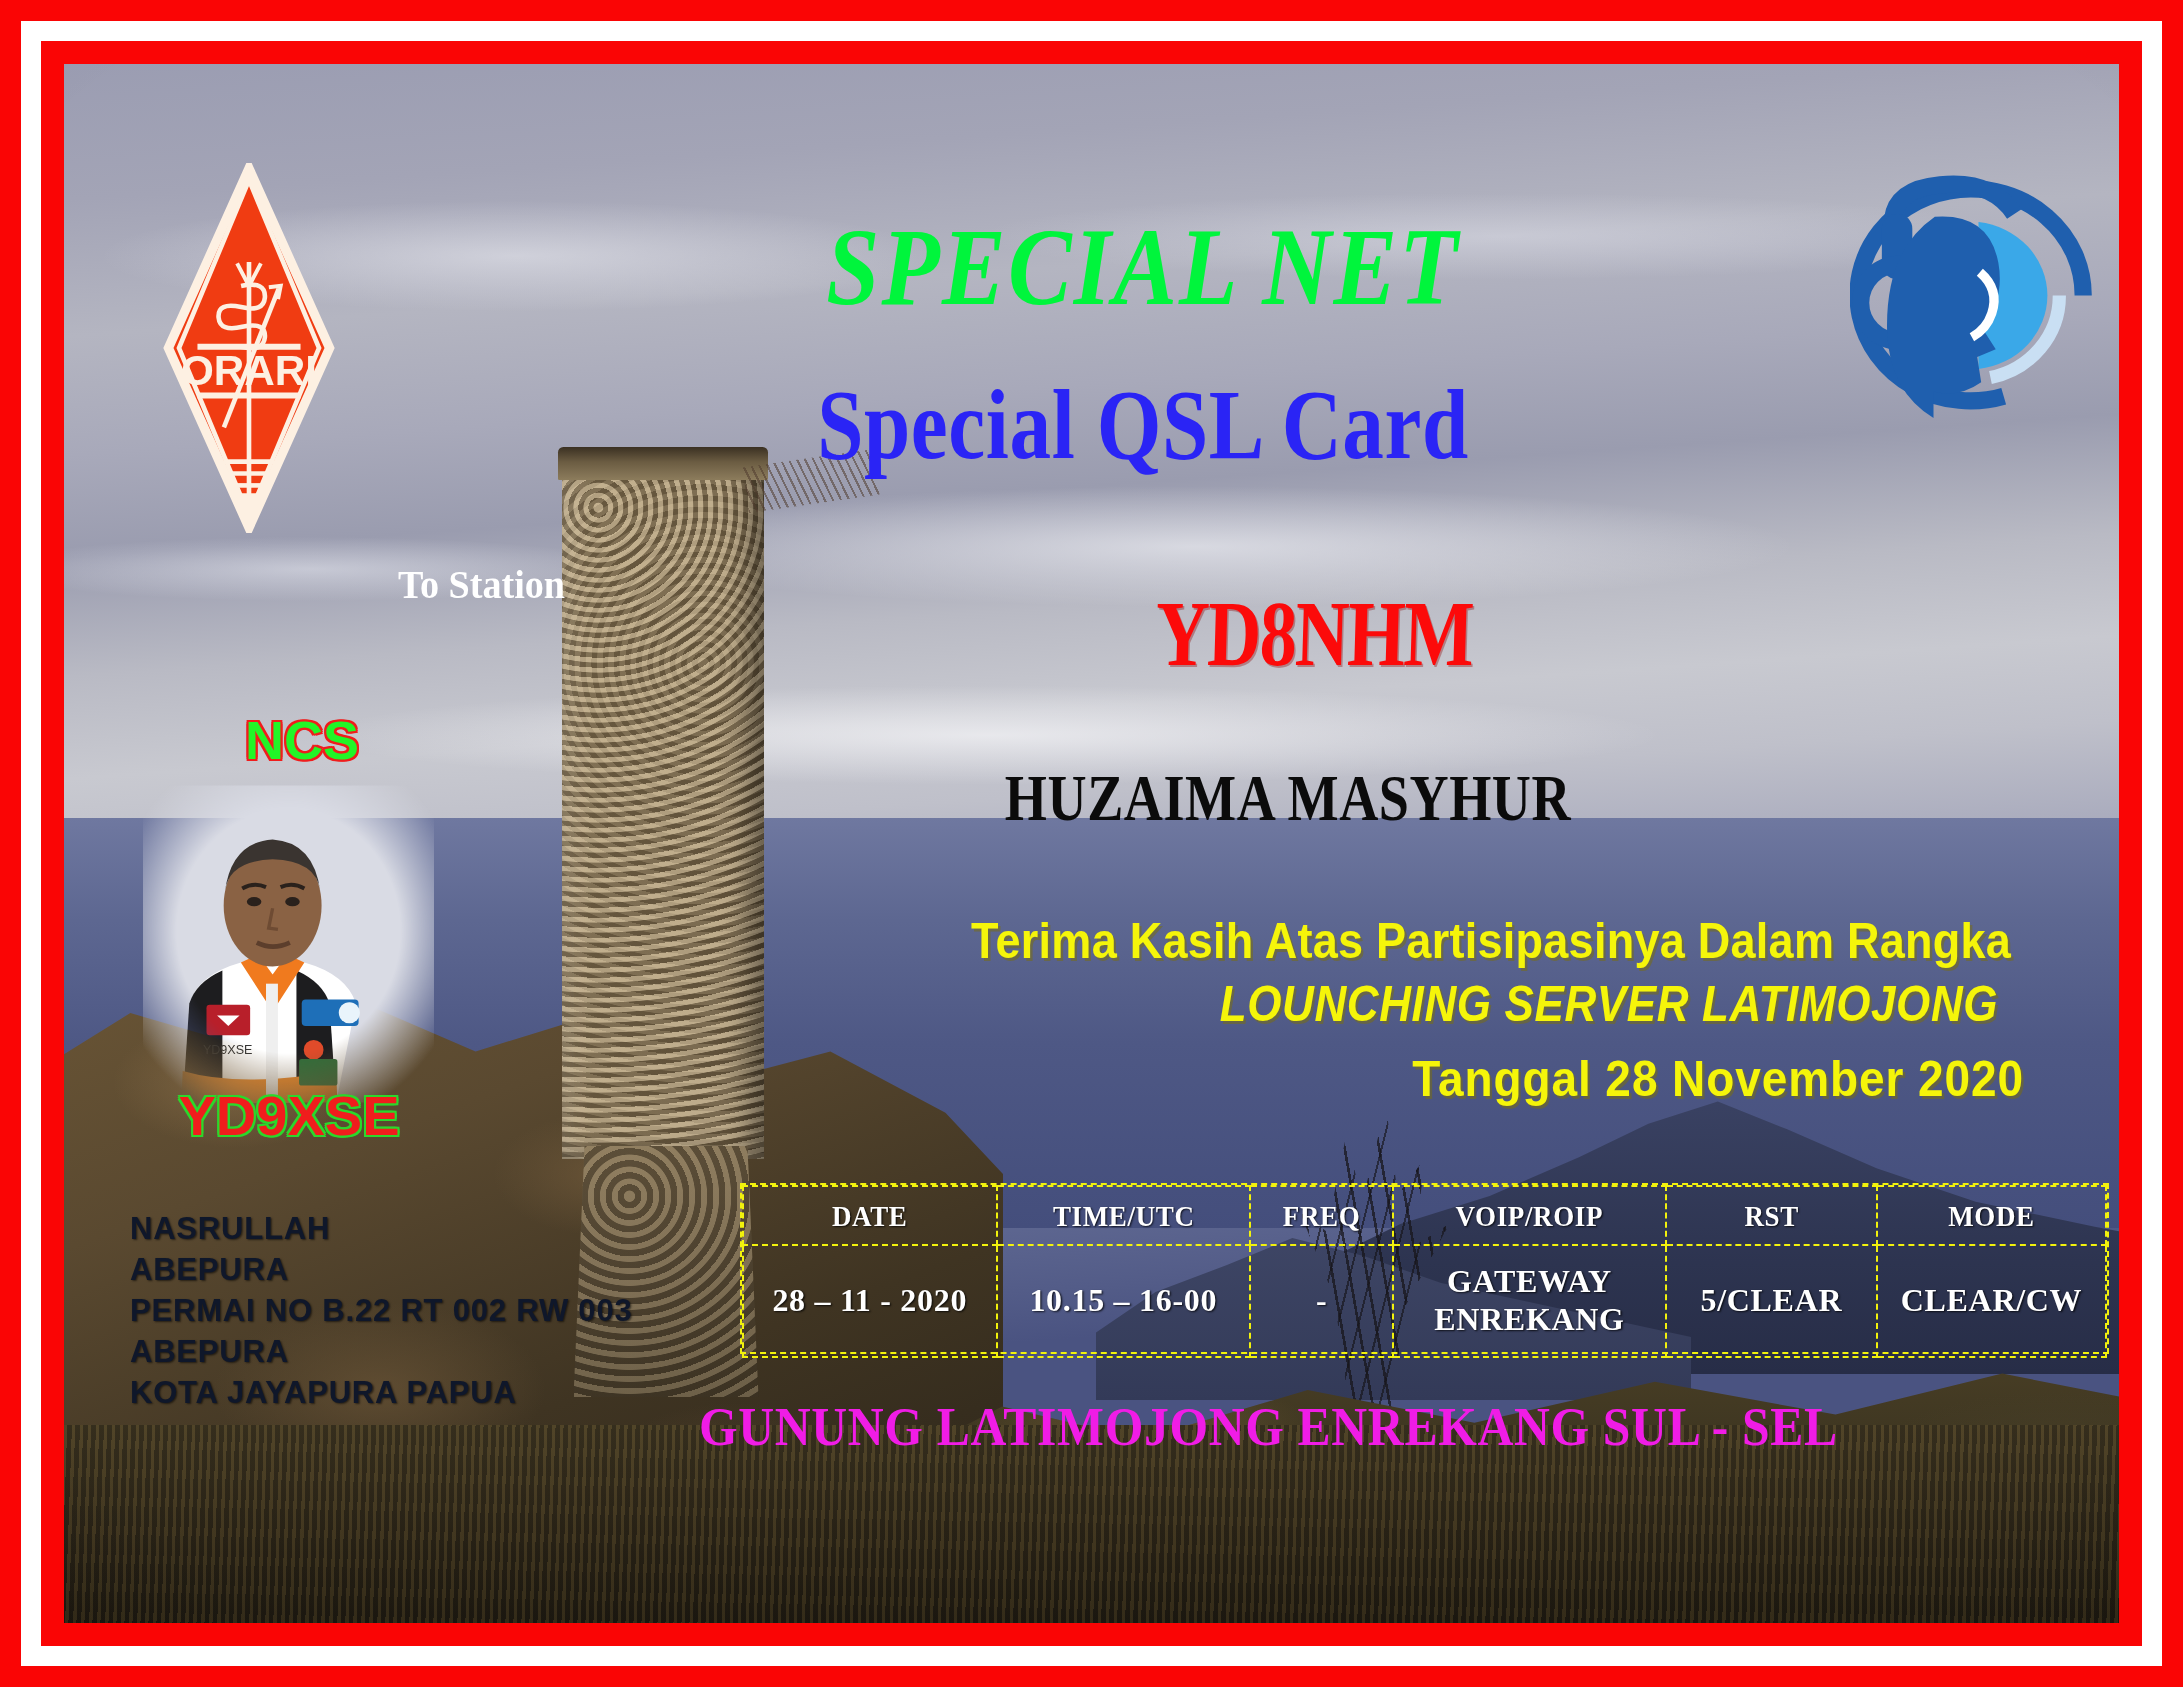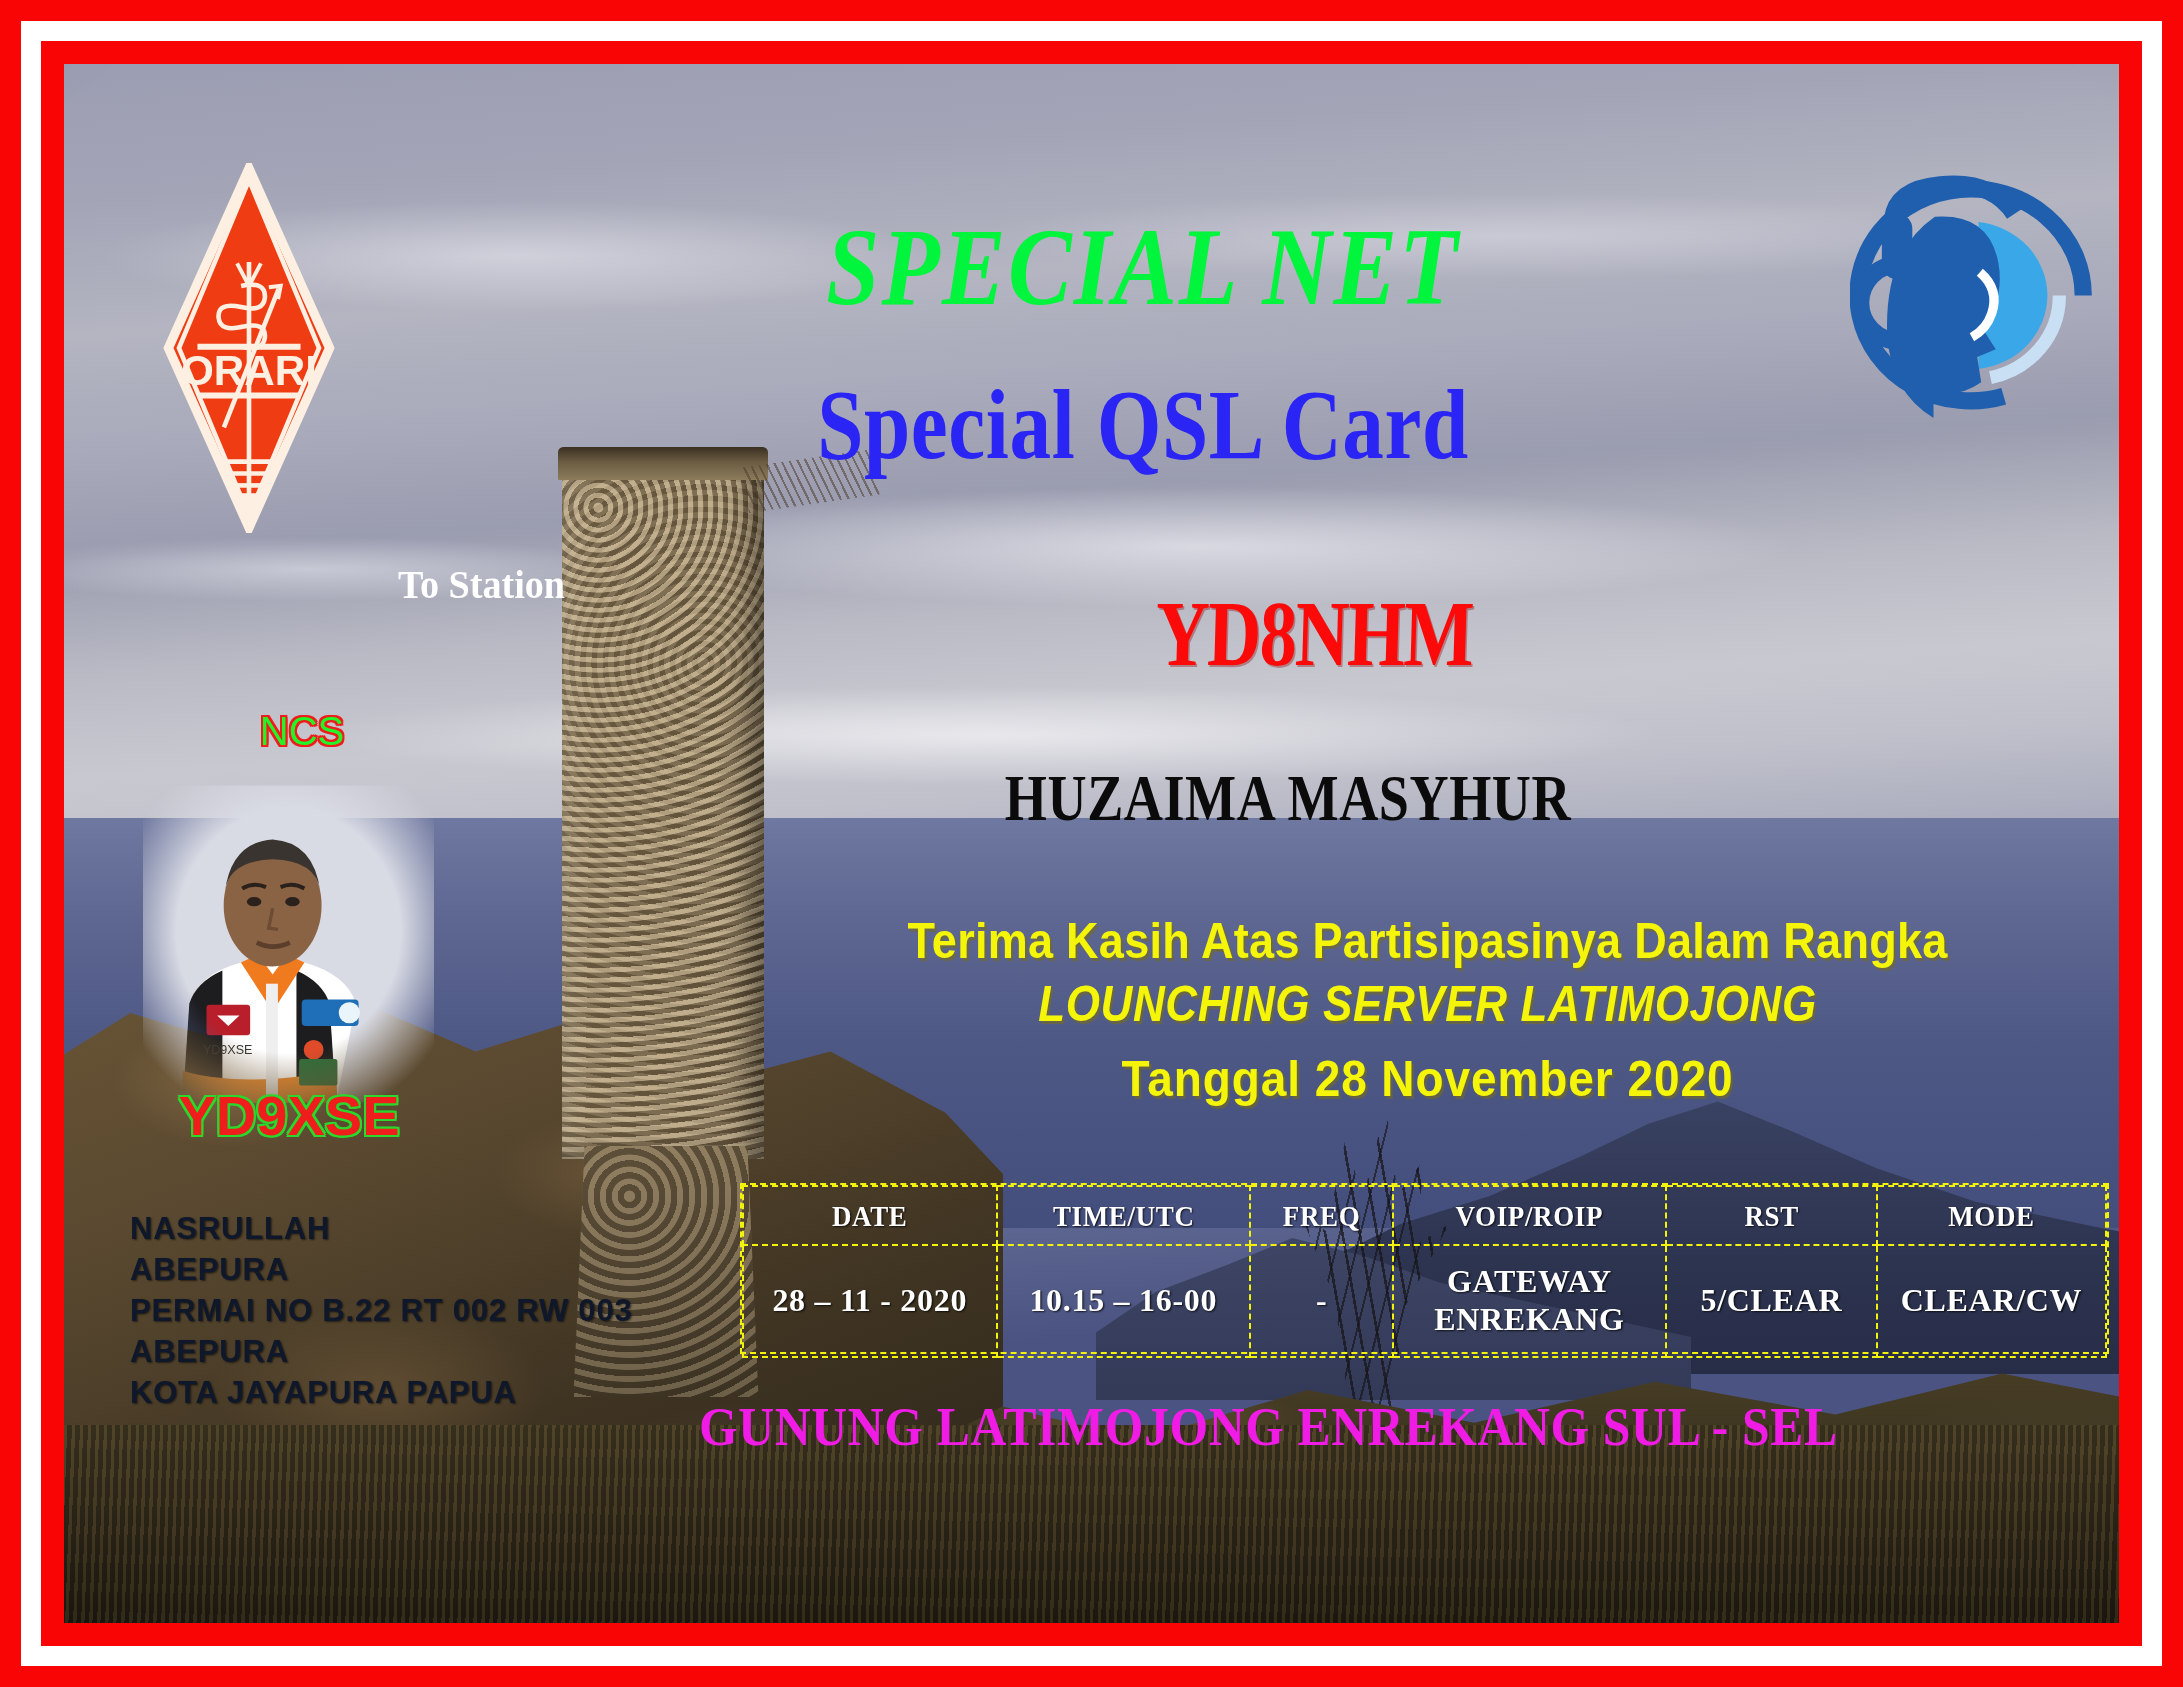--- a/index.html
+++ b/index.html
@@ -103,35 +103,35 @@
     font-family:"Liberation Serif",serif;font-weight:bold;font-size:41px;color:#ffffff;
     transform:scaleX(.93);transform-origin:0 50%;}
   .t-call{position:absolute;left:853px;top:523px;width:794px;text-align:center;
     font-family:"Liberation Serif",serif;font-weight:bold;font-size:93px;line-height:1;
     color:#fc0a0a;letter-spacing:-2px;transform:scaleX(.80) skewX(-2deg);transform-origin:50% 50%;
     text-shadow:2px 2px 0 rgba(140,0,0,.35);}
   .t-name{position:absolute;left:794px;top:701px;width:860px;text-align:center;
     font-family:"Liberation Serif",serif;font-weight:bold;font-size:66px;line-height:1;
     color:#0b0b0b;letter-spacing:0.7px;transform:scaleX(.82);transform-origin:50% 50%;}
 
-  .yellowbox{position:absolute;left:715px;top:850px;width:1297px;text-align:center;}
+  .yellowbox{position:absolute;left:715px;top:850px;width:1297px;text-align:right;}
   .y1{font-family:"Liberation Sans",sans-serif;font-weight:bold;font-size:50px;line-height:1.08;
       color:#f5f50a;letter-spacing:0.3px;transform:scaleX(.90);transform-origin:50% 50%;
       text-shadow:2.6px 2.6px 0 rgba(120,110,20,.55);}
   .y2{font-family:"Liberation Sans",sans-serif;font-weight:bold;font-style:italic;
       font-size:50px;line-height:1.45;color:#f5f50a;letter-spacing:0.7px;
       transform:scaleX(.88);transform-origin:50% 50%;
       text-shadow:2.6px 2.6px 0 rgba(120,110,20,.55);}
   .y3{font-family:"Liberation Sans",sans-serif;font-weight:bold;font-size:50px;line-height:1.55;
       color:#f5f50a;letter-spacing:1px;transform:scaleX(.92);transform-origin:50% 50%;
       text-shadow:2.6px 2.6px 0 rgba(120,110,20,.55);}
 
   
   .t-ncs{position:absolute;left:132px;top:645px;width:212px;text-align:center;
-    font-family:"Liberation Sans",sans-serif;font-weight:normal;font-size:40px;color:#22f527;
+    font-family:"Liberation Sans",sans-serif;font-weight:bold;font-size:54px;color:#22f527;
     text-shadow:-2px 0 0 #f01d1d,2px 0 0 #f01d1d,0 -2px 0 #f01d1d,0 2px 0 #f01d1d,
                 -2px -2px 0 #f01d1d,2px -2px 0 #f01d1d,-2px 2px 0 #f01d1d,2px 2px 0 #f01d1d;}
   .opphoto{position:absolute;left:79px;top:721px;width:291px;height:318px;}
   .t-ycall{position:absolute;left:86px;top:1019px;width:278px;text-align:center;
     font-family:"Liberation Sans",sans-serif;font-weight:bold;font-size:56px;color:#f01d1d;
     text-shadow:-2px 0 0 #2bd82b,2px 0 0 #2bd82b,0 -2px 0 #2bd82b,0 2px 0 #2bd82b,
                 -2px -2px 0 #2bd82b,2px -2px 0 #2bd82b,-2px 2px 0 #2bd82b,2px 2px 0 #2bd82b;}
 
   .addr{position:absolute;left:66px;top:1145px;
     font-family:"Liberation Sans",sans-serif;font-weight:bold;font-size:31px;line-height:1.32;

